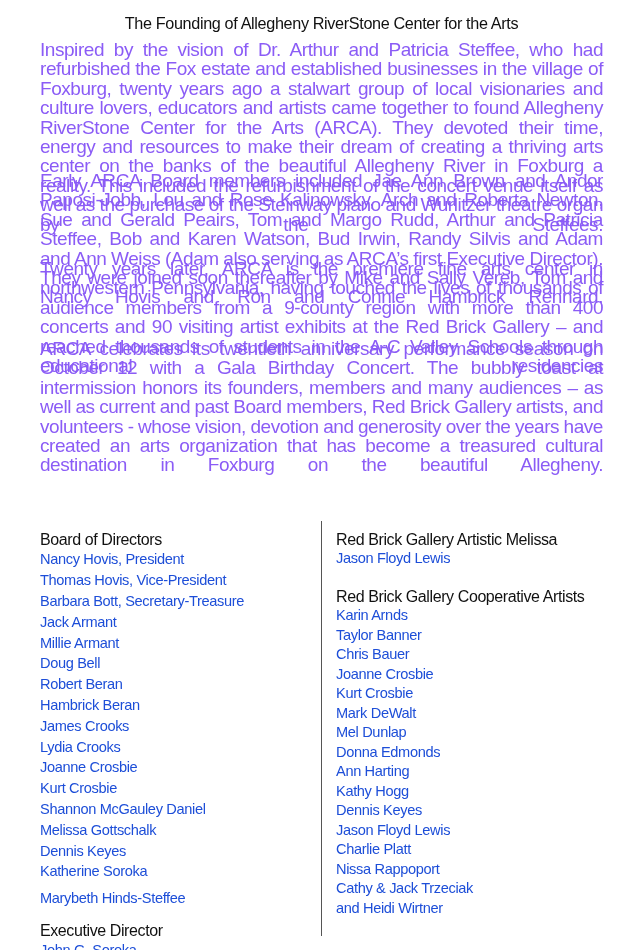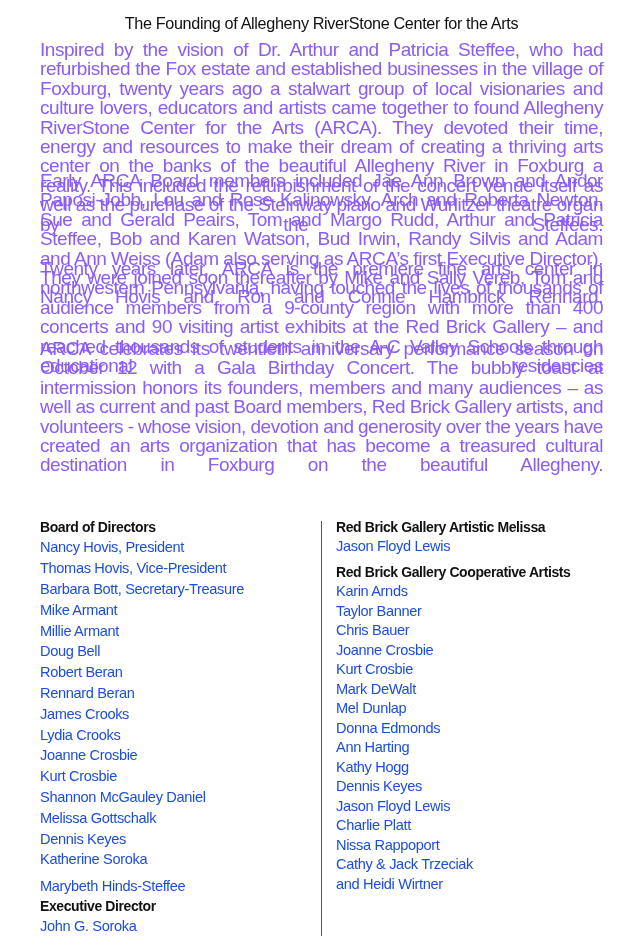--- a/index.html
+++ b/index.html
@@ -13,46 +13,46 @@
           word-spacing: -0.5px; color: #8b5cf6; }
   .para::after { content: ""; display: inline-block; width: 100%; height: 0; }
   .p1 { top: 40px; }
   .p2 { top: 171px; }
   .p3 { top: 259px; }
   .p4 { top: 339px; }
   .col { position: absolute; top: 518px; }
   .col-left { left: 40px; width: 270px; }
   .col-right { left: 336px; width: 280px; }
   .divider { position: absolute; left: 321px; top: 521px; width: 1px; height: 415px; background: #555; }
-  .heading { font-weight: bold; font-size: 14px; line-height: 19.4px; letter-spacing: -0.4px; color: #111; }
+  .heading { font-weight: normal; font-size: 16px; line-height: 19.4px; letter-spacing: -0.4px; color: #111; margin-top: 12px; }
   .name { font-size: 14.6px; line-height: 20.8px; letter-spacing: -0.35px; color: #1d4ed8; }
   .gap { height: 6px; }
   .col-right .name { line-height: 19.5px; }
 </style>
 </head>
 <body>
 
 <div class="page">
   <h1 class="title">The Founding of Allegheny RiverStone Center for the Arts</h1>
   <p class="para p1">Inspired by the vision of Dr. Arthur and Patricia Steffee, who had refurbished the Fox estate and established businesses in the village of Foxburg, twenty years ago a stalwart group of local visionaries and culture lovers, educators and artists came together to found Allegheny RiverStone Center for the Arts (ARCA).  They devoted their time, energy and resources to make their dream of creating a thriving arts center on the banks of the beautiful Allegheny River in Foxburg a reality.  This included the refurbishment of the concert venue itself as well as the purchase of the Steinway piano and Wurlitzer theatre organ by the Steffees.</p>
   <p class="para p2">Early ARCA Board members included Jae Ann Brown and Andor Paposi-Jobb, Lou and Rose Kalinowsky, Arch and Roberta Newton, Sue and Gerald Peairs, Tom and Margo Rudd, Arthur and Patricia Steffee, Bob and Karen Watson, Bud Irwin, Randy Silvis and Adam and Ann Weiss (Adam also serving as ARCA’s first Executive Director).  They were joined soon thereafter by Mike and Sally Vereb, Tom and Nancy Hovis and Ron and Connie Hambrick Rennard.</p>
   <p class="para p3">Twenty years later, ARCA is the premiere fine arts center in northwestern Pennsylvania, having touched the lives of thousands of audience members from a 9-county region with more than 400 concerts and 90 visiting artist exhibits at the Red Brick Gallery – and reached thousands of students in the A-C Valley Schools through educational residencies</p>
   <p class="para p4">ARCA celebrates its twentieth anniversary performance season on October 12 with a Gala Birthday Concert.  The bubbly toast at intermission honors its founders, members and many audiences – as well as current and past Board members, Red Brick Gallery artists, and volunteers - whose vision, devotion and generosity over the years have created an arts organization that has become a treasured cultural destination in Foxburg on the beautiful Allegheny.</p>
 </div>
 
 <div class="col col-left">
   <div class="heading">Board of Directors</div>
   <div class="name">Nancy Hovis, President</div>
   <div class="name">Thomas Hovis, Vice-President</div>
   <div class="name">Barbara Bott, Secretary-Treasure</div>
-  <div class="name">Mike Armant</div>
+  <div class="name">Jack Armant</div>
   <div class="name">Millie Armant</div>
   <div class="name">Doug Bell</div>
   <div class="name">Robert Beran</div>
-  <div class="name">Rennard Beran</div>
+  <div class="name">Hambrick Beran</div>
   <div class="name">James Crooks</div>
   <div class="name">Lydia Crooks</div>
   <div class="name">Joanne Crosbie</div>
   <div class="name">Kurt Crosbie</div>
   <div class="name">Shannon McGauley Daniel</div>
   <div class="name">Melissa Gottschalk</div>
   <div class="name">Dennis Keyes</div>
   <div class="name">Katherine Soroka</div>
   <div class="gap"></div>
   <div class="name">Marybeth Hinds-Steffee</div>

